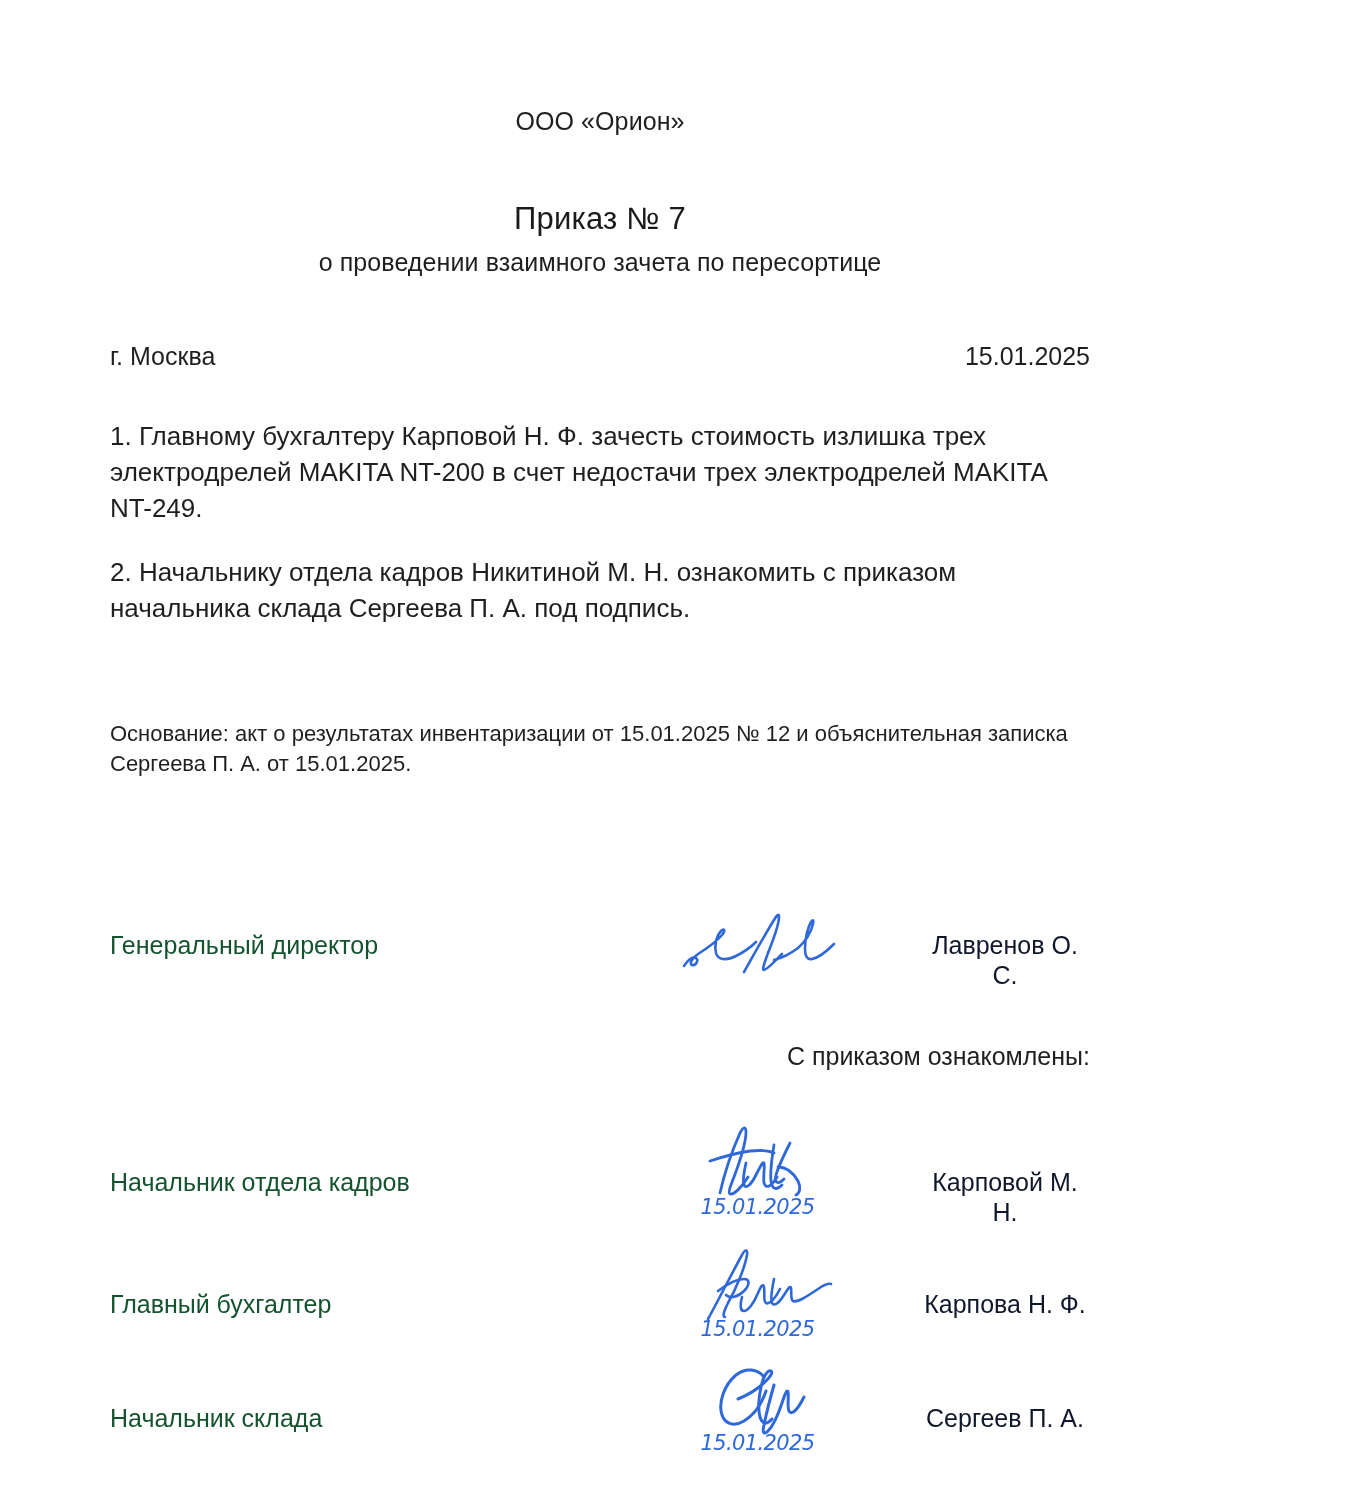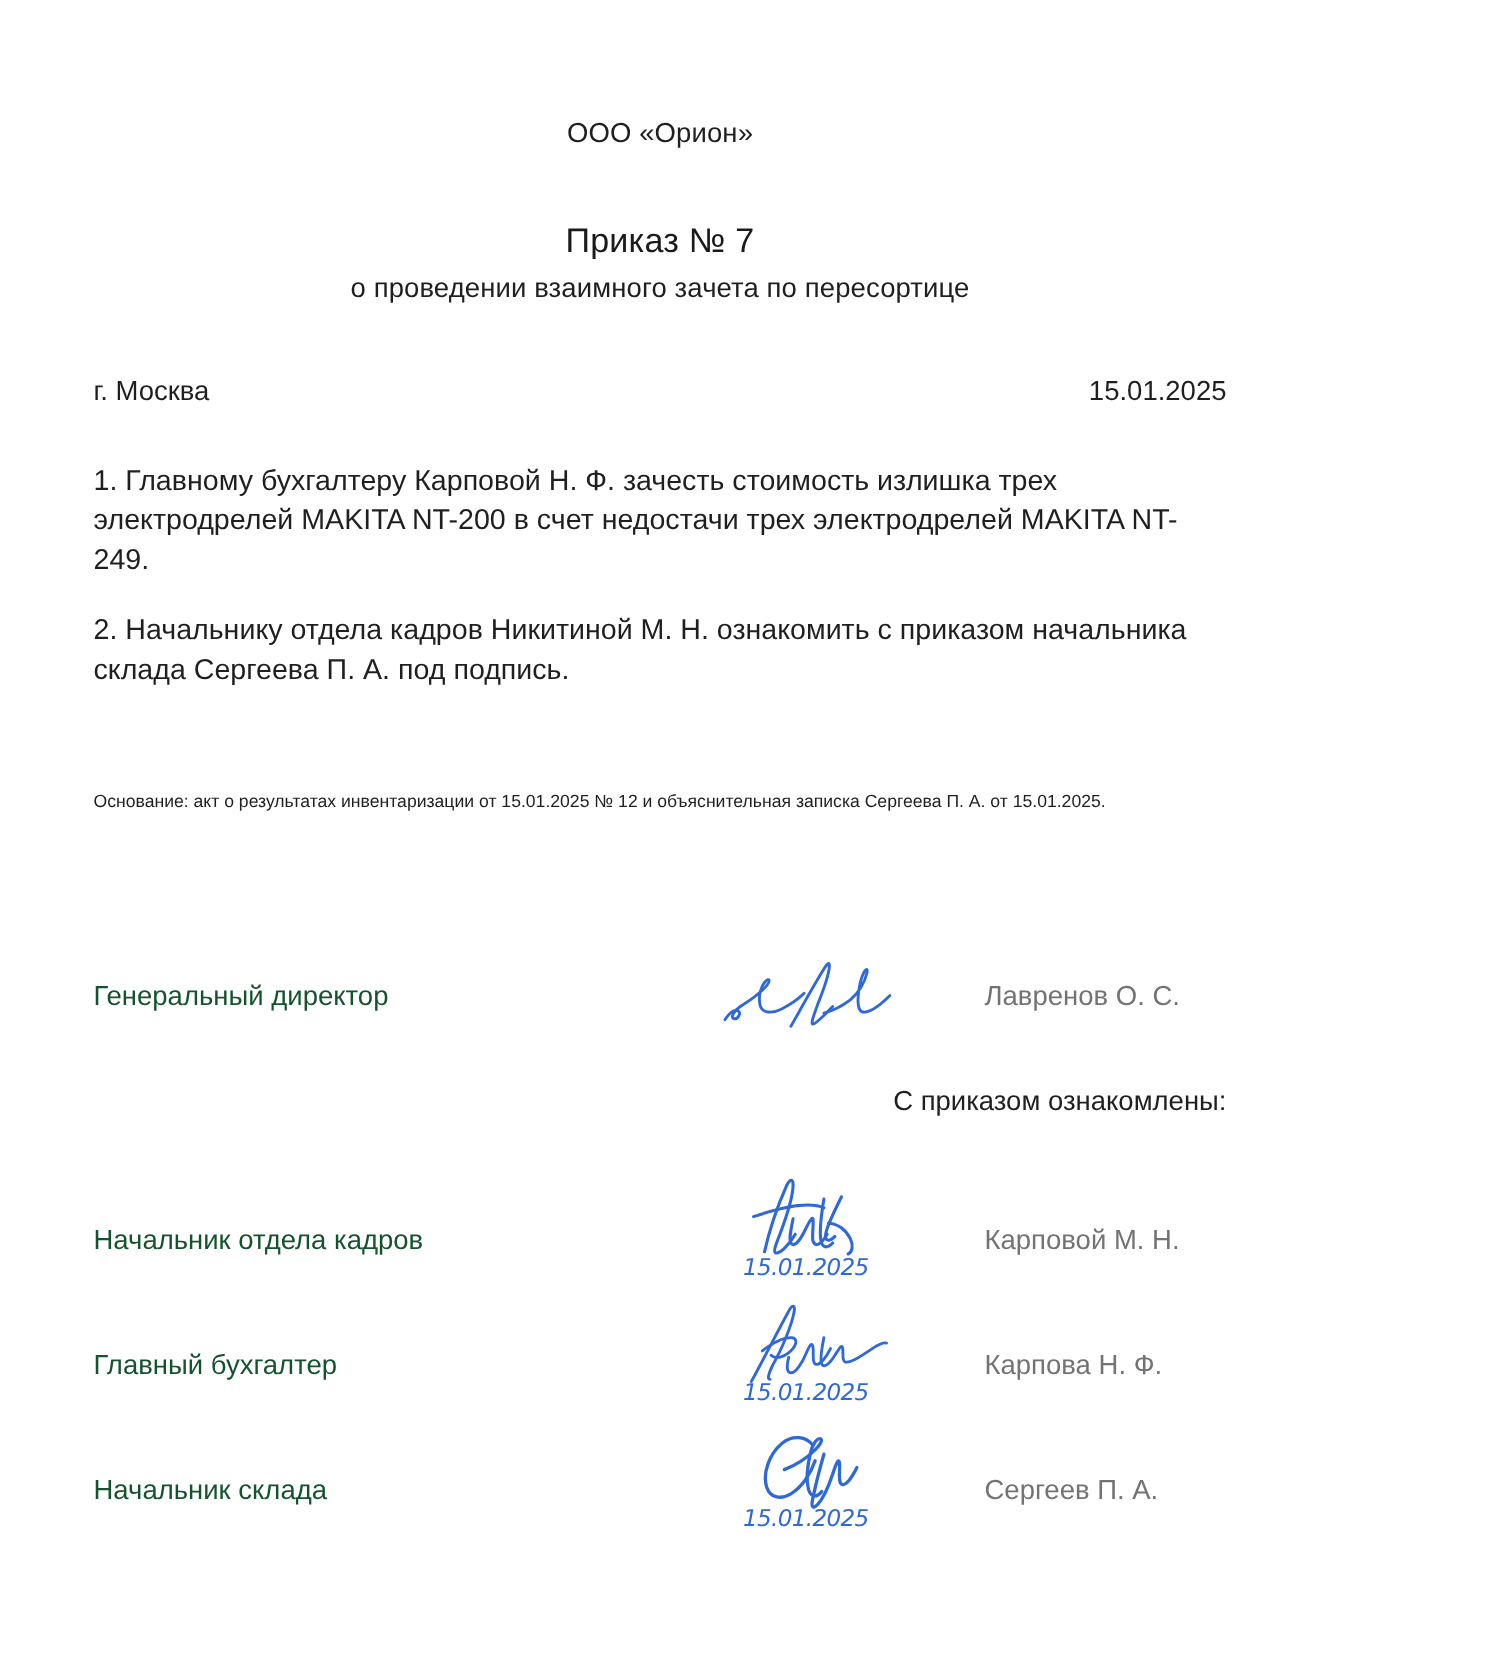--- a/index.html
+++ b/index.html
@@ -17,21 +17,21 @@
     position: relative;
     overflow: hidden;
   }
 
   .page {
     position: relative;
     width: 1200px;
     height: 1508px;
     background: #ffffff;
     box-sizing: border-box;
-    padding: 0 85px;
+    padding: 0 110px;
   }
 
   
   .org-name {
     text-align: center;
     font-size: 25px;
     line-height: 1.3;
     color: #1f1f1f;
     padding-top: 105px;
     letter-spacing: 0.1px;
@@ -78,21 +78,21 @@
     margin: 0 0 29px 0;
     text-align: left;
     max-width: 1190px;
   }
   .para:last-child { margin-bottom: 0; }
 
   .basis-block {
     margin-top: 92px;
   }
   .basis {
-    font-size: 16px;
+    font-size: 22px;
     line-height: 1.38;
     color: #1f1f1f;
     margin: 0;
     max-width: 1195px;
   }
 
   
   .sig-area {
     margin-top: 128px;
   }
@@ -137,24 +137,25 @@
     color: #2f68d8;
     letter-spacing: -0.6px;
     margin-top: -6px;
     text-align: center;
     white-space: nowrap;
   }
 
   .sig-name {
     flex: 1 1 auto;
     font-size: 25px;
-    color: #737373;
+    color: #0f172a;
     line-height: 1.2;
     padding-top: 22px;
     padding-left: 15px;
+    text-align: center;
   }
 
   .ack-line {
     font-size: 25px;
     color: #1f1f1f;
     margin-top: 52px;
     text-align: right;
   }
 
   .sig-ack-list { margin-top: 52px; }

